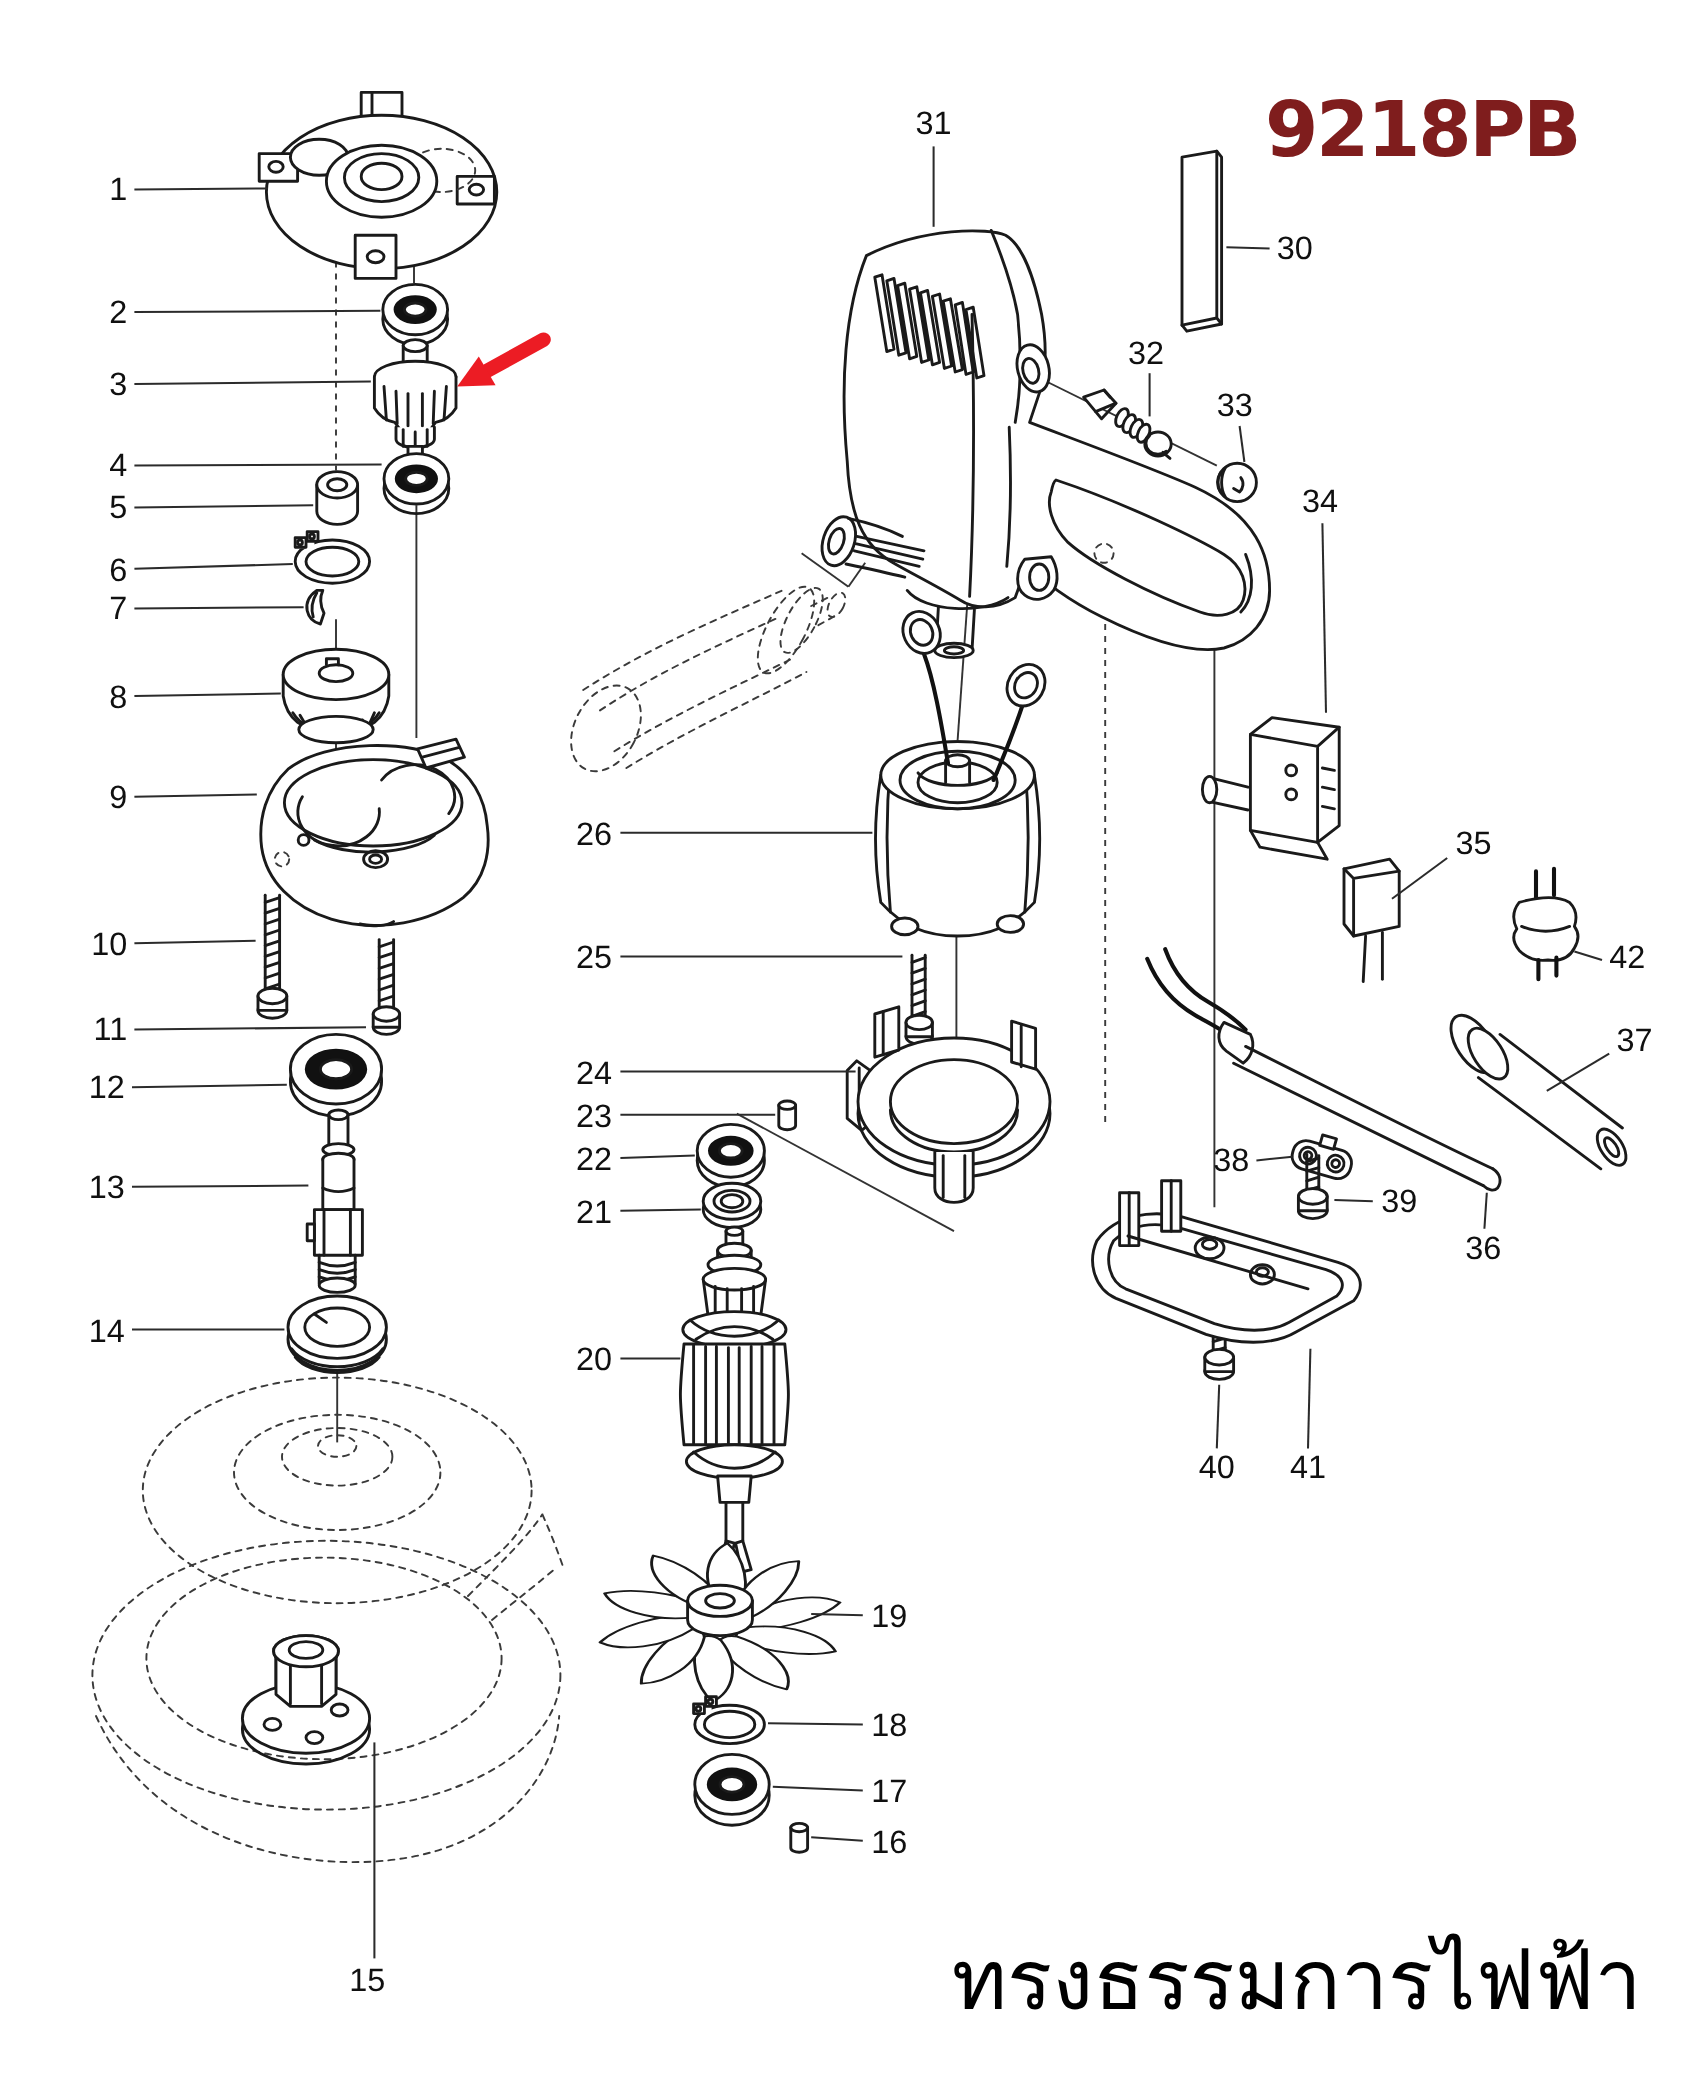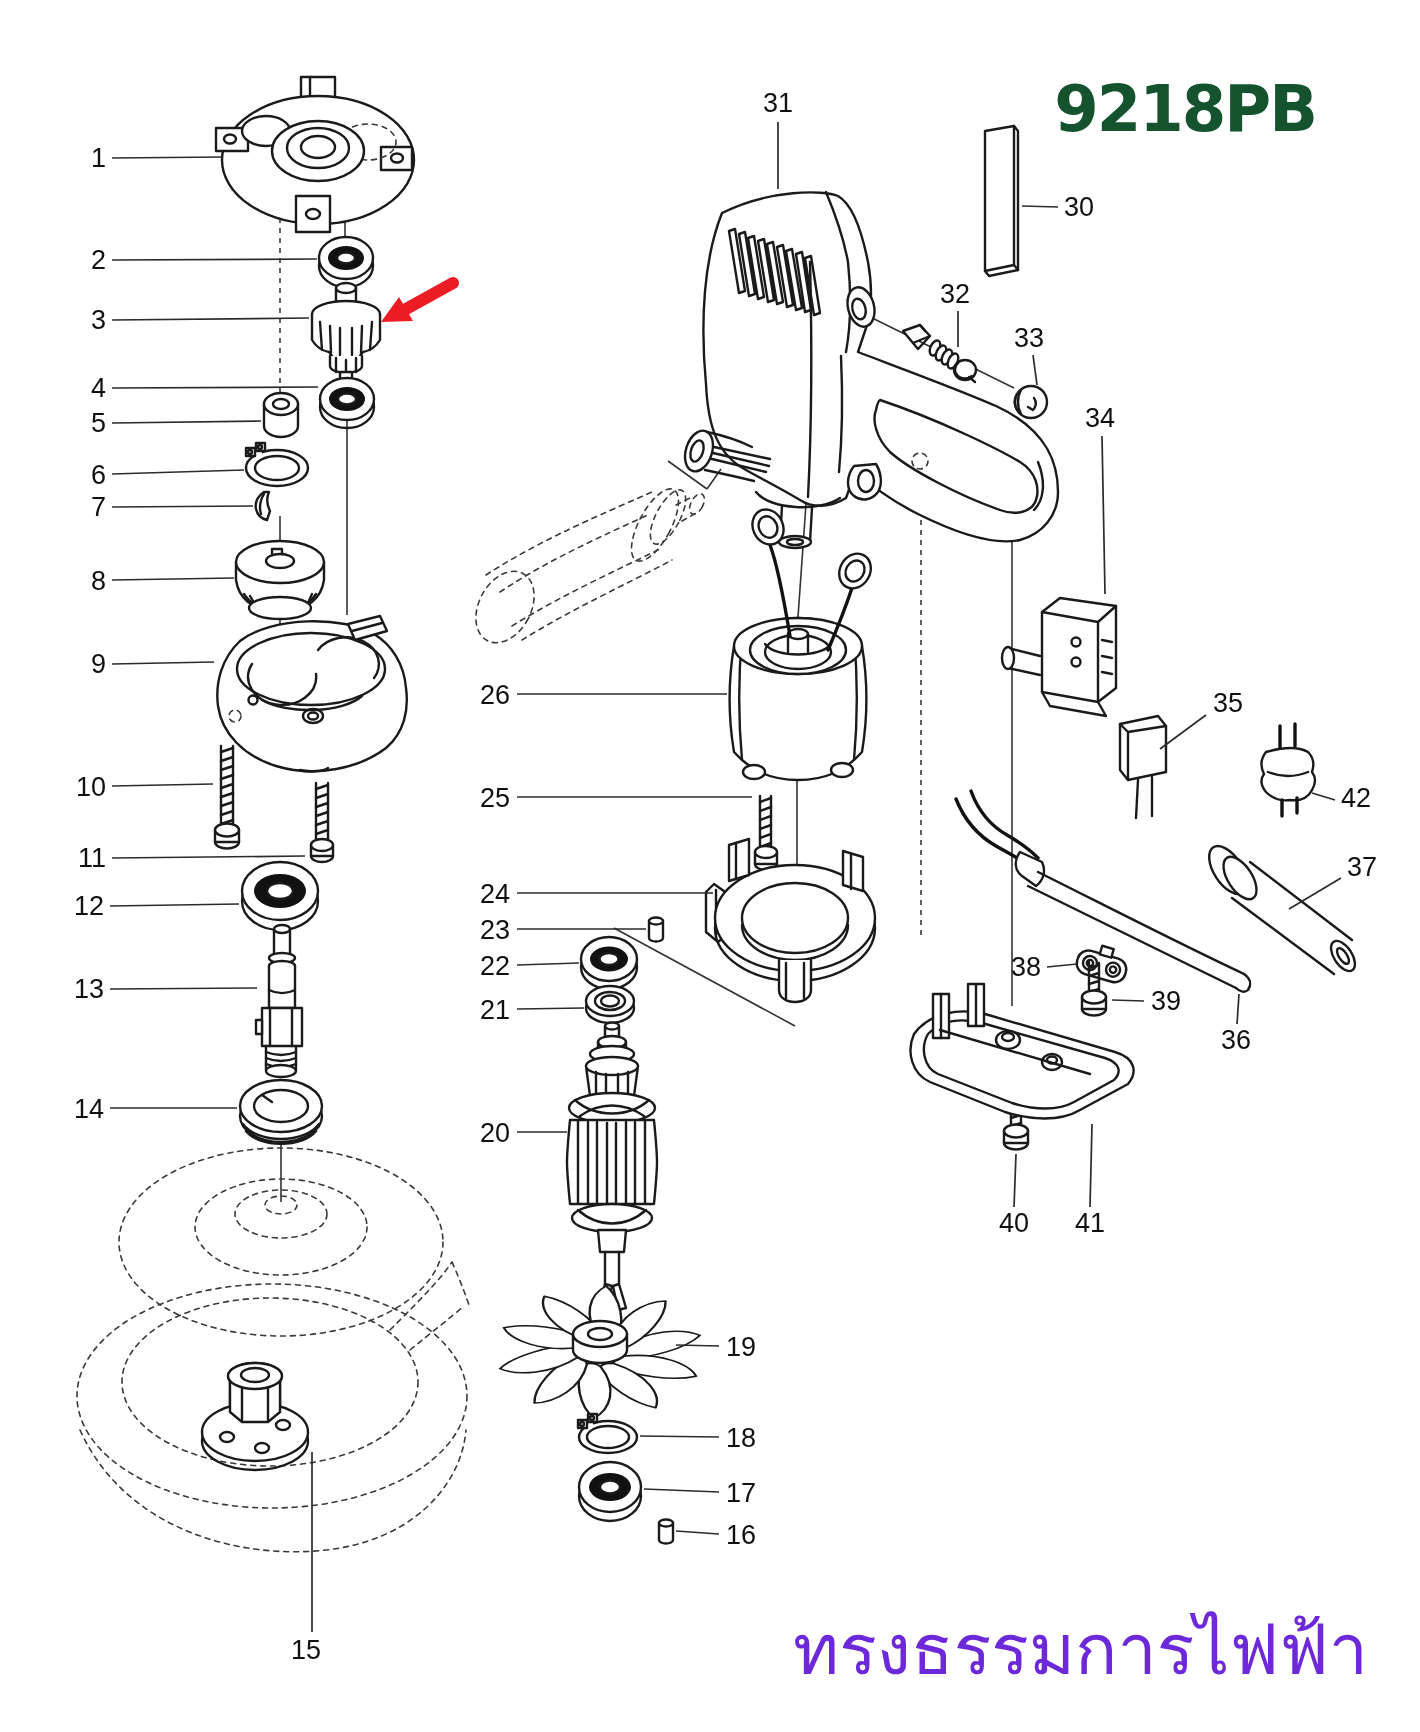--- a/index.html
+++ b/index.html
@@ -1,20 +1,20 @@
 <!DOCTYPE html>
 <html><head>
 <meta charset="utf-8">
 <style>
   html,body{margin:0;padding:0;background:#fff;}
   body{width:1420px;height:1732px;position:relative;overflow:hidden;
        font-family:"Liberation Sans",sans-serif;}
   #stage{position:absolute;left:0;top:0;width:1420px;height:1732px;}
   .title{position:absolute;top:72px;right:104px;font-size:64px;font-weight:800;
-         letter-spacing:-2px;color:#14532d;font-family:"DejaVu Sans",sans-serif;}
+         letter-spacing:-2px;color:#7f1d1d;font-family:"DejaVu Sans",sans-serif;}
   .watermark{position:absolute;top:1594px;right:52px;font-size:70px;font-weight:400;
          color:#e4e4e4;white-space:nowrap;font-family:"DejaVu Sans",sans-serif;}
   svg{position:absolute;left:0;top:0;}
   .art{stroke:#1a1a1a;stroke-width:2.4;fill:none;stroke-linecap:round;stroke-linejoin:round;}
   .wf{fill:#ffffff;}
   .dk{fill:#111111;stroke:none;}
   .thin{stroke-width:1.6;stroke:#333;}
   .dash{stroke:#3a3a3a;stroke-width:1.6;stroke-dasharray:5 5;fill:none;}
   .wire{stroke:#111;stroke-width:3.4;fill:none;}
   #labels-layer text{font-family:"Liberation Sans",sans-serif;font-size:27px;fill:#101010;}
@@ -573,15 +573,15 @@
         <text x="1151" y="1010" text-anchor="start">39</text>
         <line x1="1016" y1="1154" x2="1014" y2="1207"></line>
         <text x="1014" y="1232" text-anchor="middle">40</text>
         <line x1="1092" y1="1124" x2="1090" y2="1207"></line>
         <text x="1090" y="1232" text-anchor="middle">41</text>
         <line x1="1335" y1="800" x2="1312" y2="793"></line>
         <text x="1341" y="807" text-anchor="start">42</text>
       </g>
 </svg>
 
-<div class="watermark" style="color: #6d28d9; text-align: right;">ทรงธรรมการไฟฟ้า</div>
+<div class="watermark" style="color: #000000; text-align: right;">ทรงธรรมการไฟฟ้า</div>
 
 </div>
 
 </body></html>

